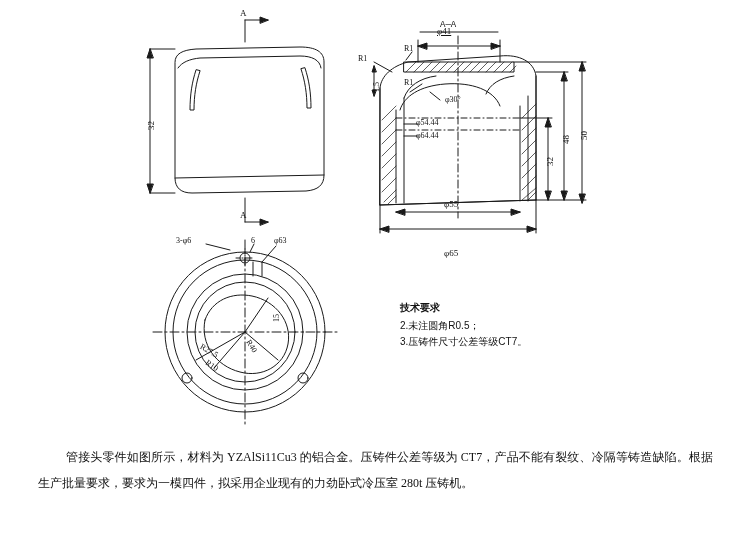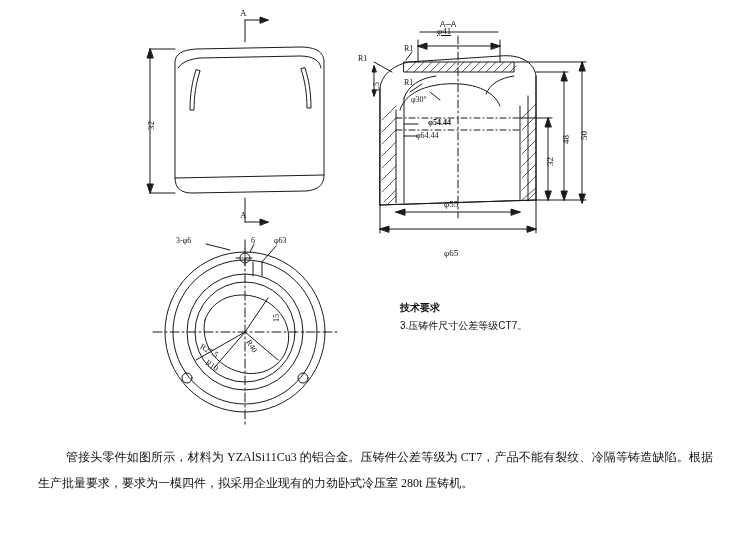--- a/index.html
+++ b/index.html
@@ -240,39 +240,40 @@
 
     <div class="lbl" style="left:240px;top:8px;">A</div>
     <div class="lbl" style="left:240px;top:210px;">A</div>
     <div class="lbl rot" style="left:146px;top:130px;">32</div>
 
     <div class="lbl" style="left:440px;top:20px;font-family:Liberation Mono, monospace;">A—A</div>
     <div class="lbl" style="left:437px;top:26px;text-decoration:underline;">φ41</div>
     <div class="lbl small" style="left:358px;top:54px;">R1</div>
     <div class="lbl small" style="left:404px;top:44px;">R1</div>
     <div class="lbl small" style="left:404px;top:78px;">R1</div>
-    <div class="lbl small" style="left:411px;top:95px;text-align:right;">φ30°</div>
-    <div class="lbl small" style="left:428px;top:118px;font-weight:bold;">φ54.44</div>
+    <div class="lbl small" style="left:445px;top:95px;text-align:right;">φ30°</div>
+    <div class="lbl small" style="left:416px;top:118px;">φ54.44</div>
     <div class="lbl small" style="left:416px;top:131px;">φ64.44</div>
     <div class="lbl" style="left:444px;top:199px;">φ55</div>
     <div class="lbl" style="left:444px;top:216px;margin-top:32px;">φ65</div>
     <div class="lbl small rot" style="left:372px;top:92px;">1.5</div>
     <div class="lbl rot" style="left:545px;top:166px;">32</div>
     <div class="lbl rot" style="left:561px;top:144px;">48</div>
     <div class="lbl rot" style="left:579px;top:140px;">50</div>
 
     <div class="lbl small" style="left:176px;top:236px;">3-φ6</div>
     <div class="lbl small" style="left:251px;top:236px;">6</div>
     <div class="lbl small" style="left:274px;top:236px;">φ63</div>
     <div class="lbl small rot" style="left:272px;top:322px;">15</div>
     <div class="lbl small" style="left:252px;top:338px;transform:rotate(58deg);transform-origin:left top;">R40</div>
     <div class="lbl small" style="left:203px;top:342px;transform:rotate(30deg);transform-origin:left top;">R27.5</div>
     <div class="lbl small" style="left:209px;top:358px;transform:rotate(35deg);transform-origin:left top;">R10</div>
   </div>
 
   <div class="tech">
     <div class="title">技术要求</div>
+    <div>2.未注圆角R0.5；</div>
     <div>3.压铸件尺寸公差等级CT7。</div>
   </div>
 
   <div class="caption">管接头零件如图所示，材料为 YZAlSi11Cu3 的铝合金。压铸件公差等级为 CT7，产品不能有裂纹、冷隔等铸造缺陷。根据生产批量要求，要求为一模四件，拟采用企业现有的力劲卧式冷压室 280t 压铸机。</div>
 
 </div>
 
 </body></html>

